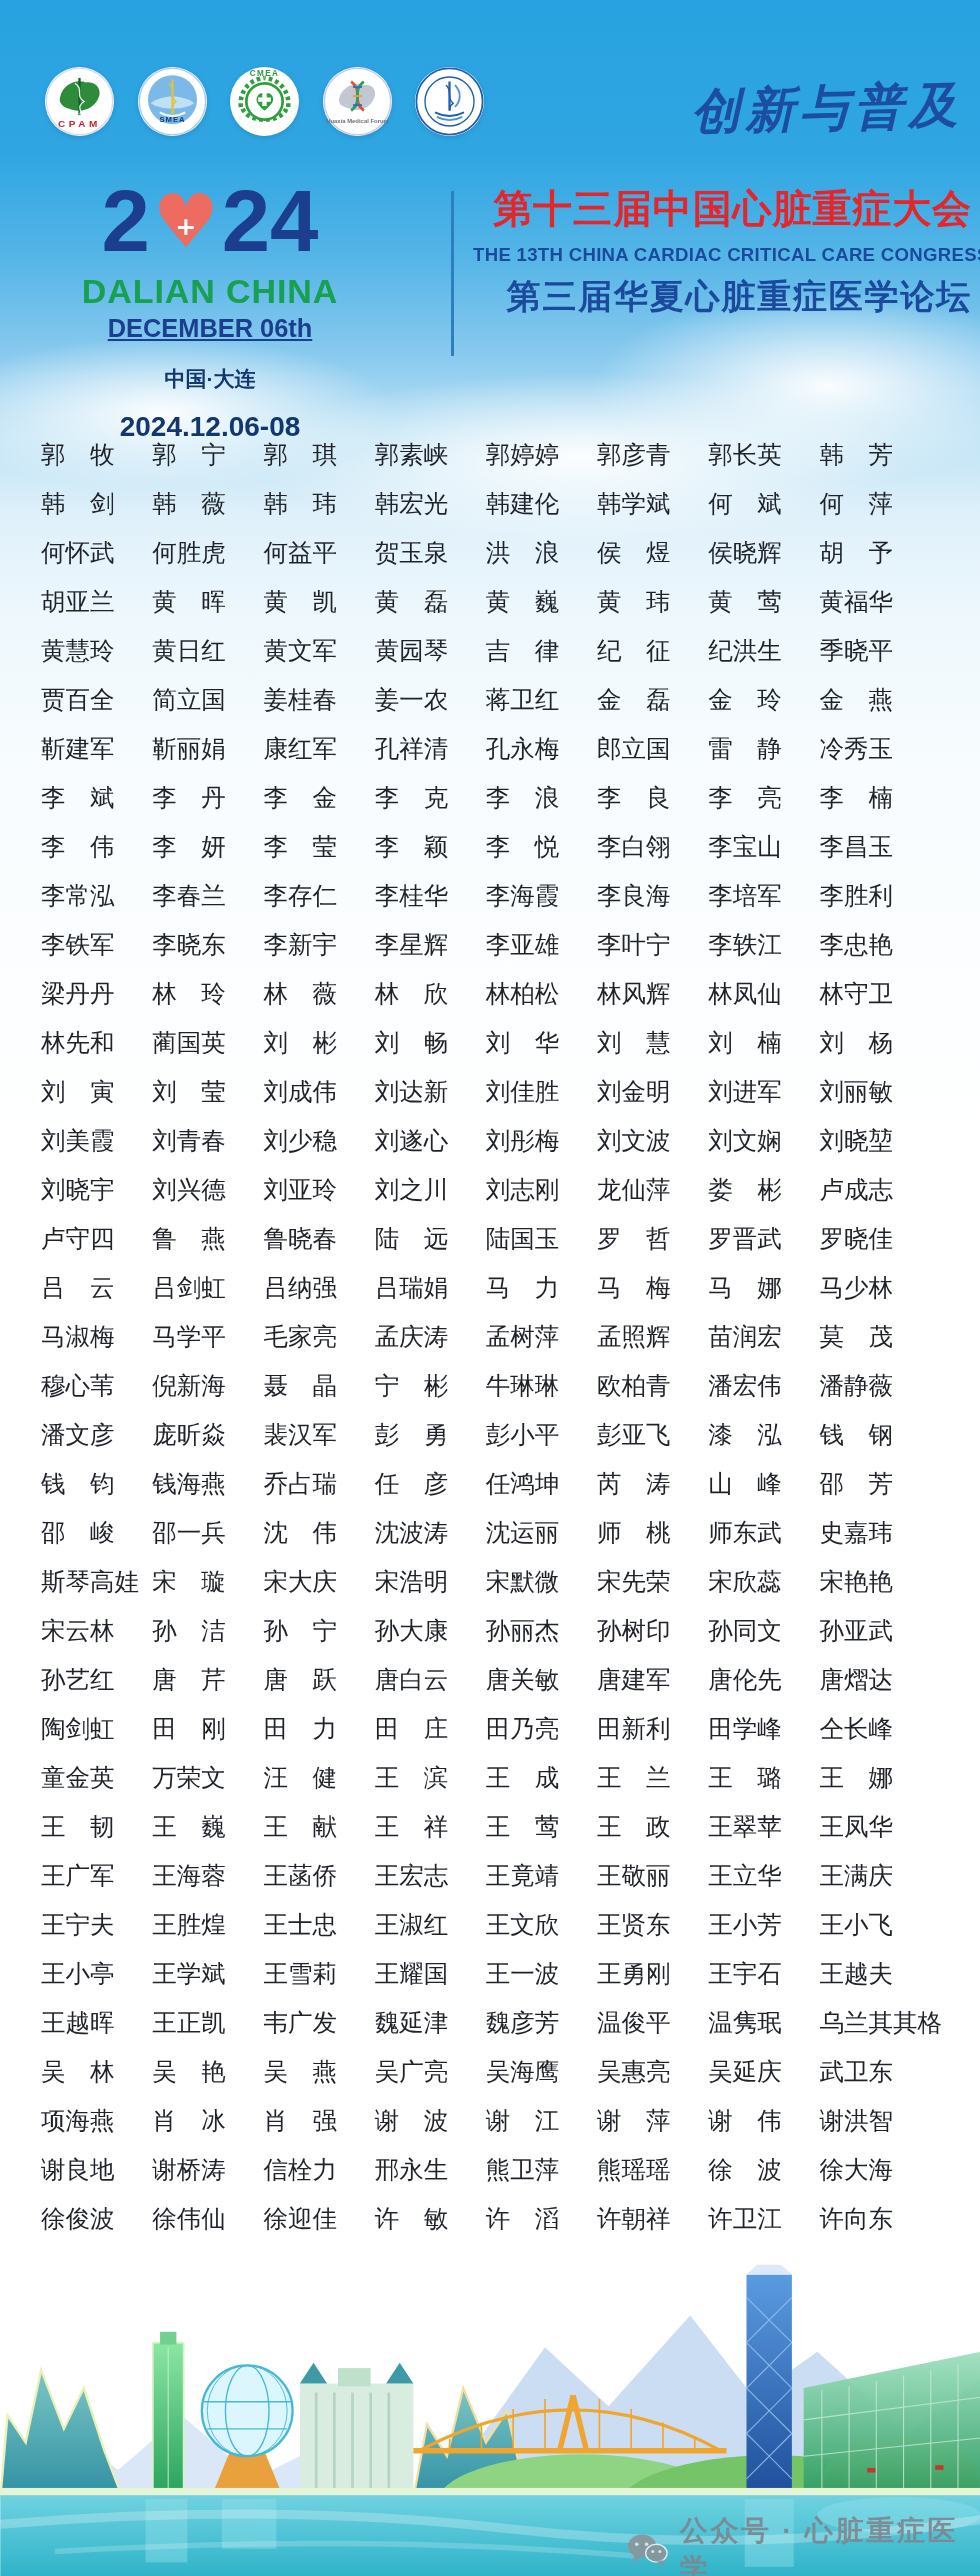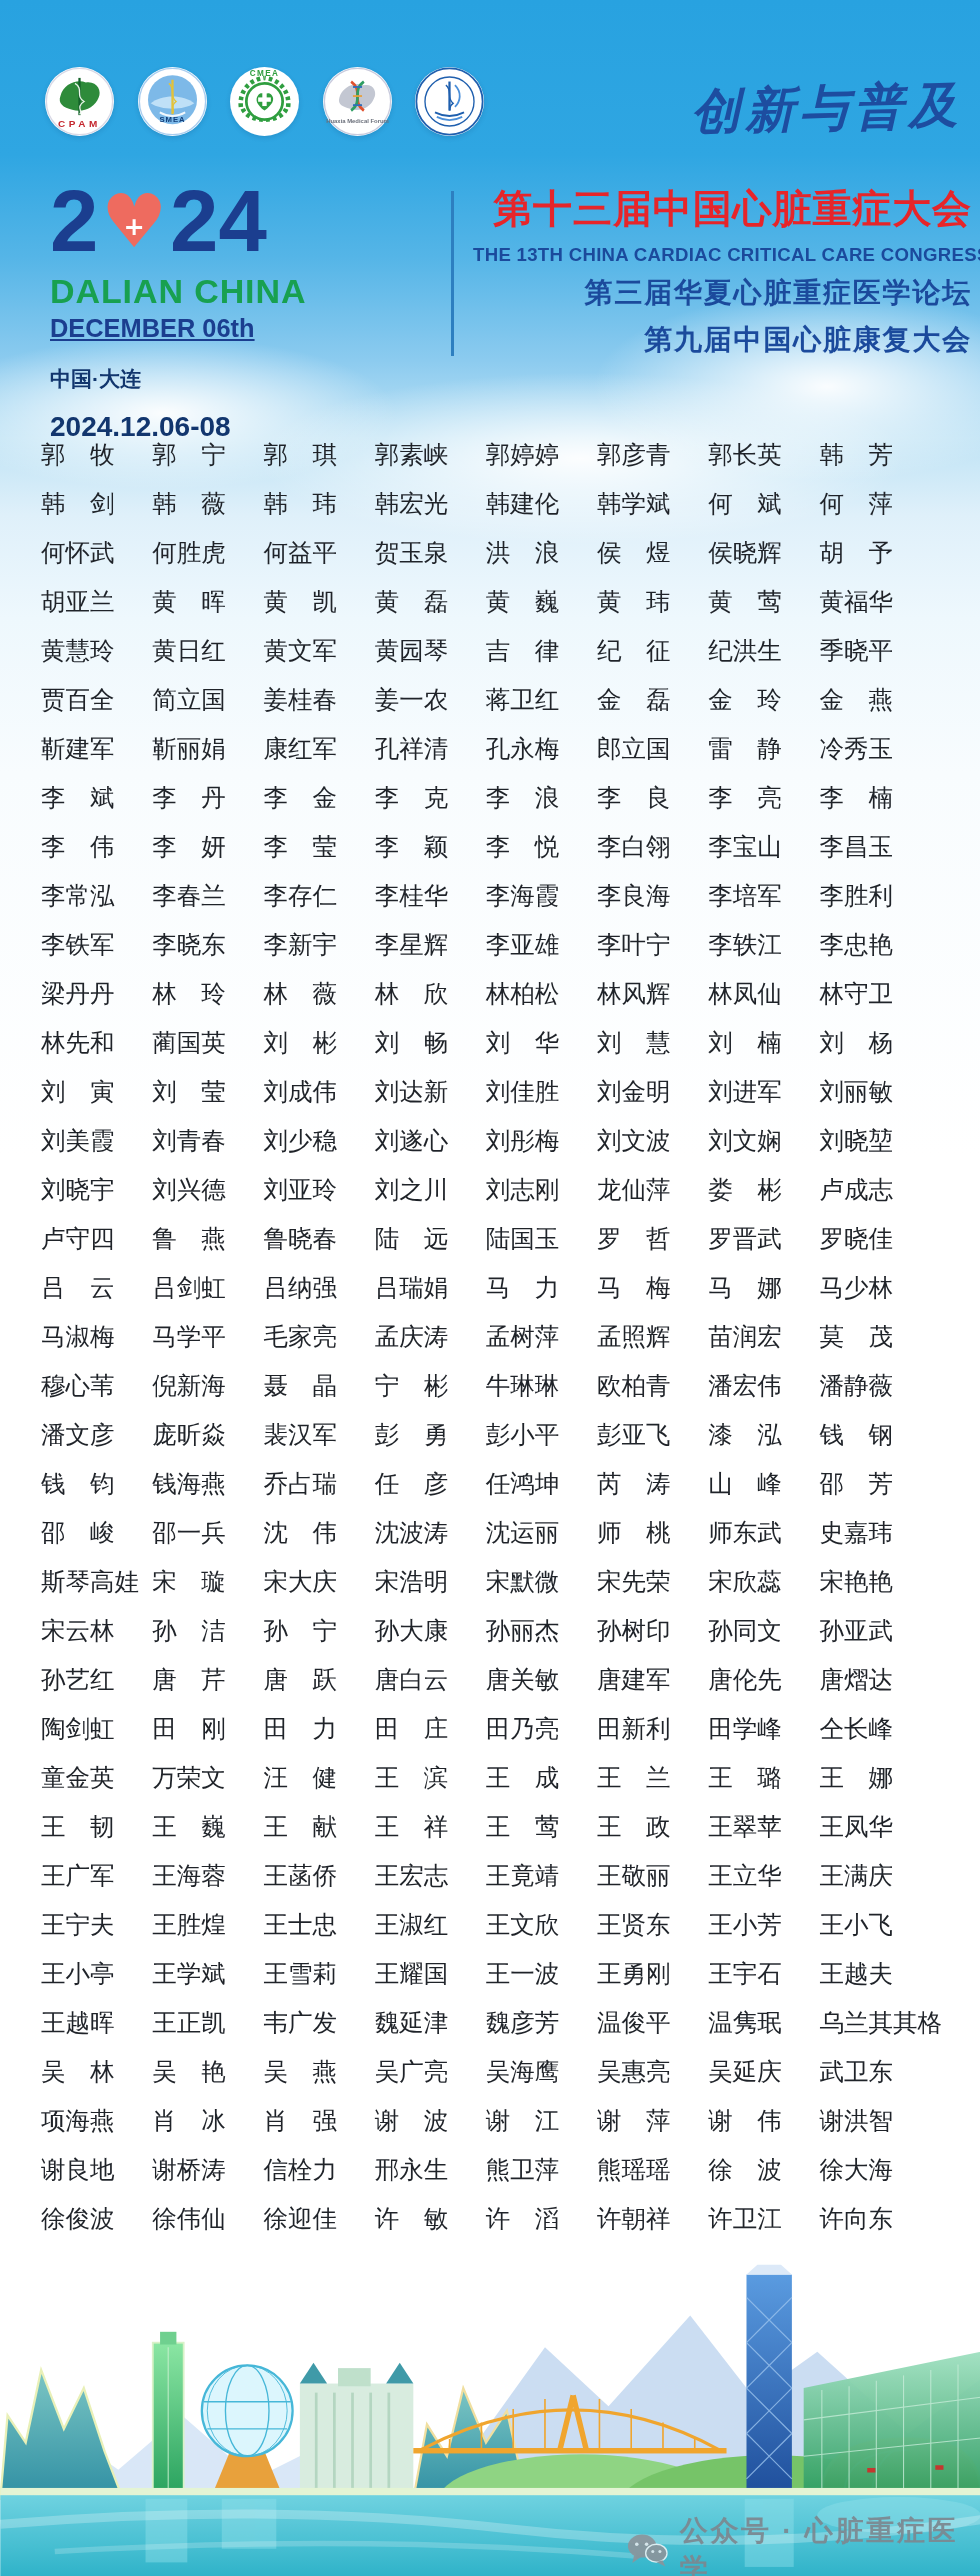--- a/index.html
+++ b/index.html
@@ -18,35 +18,35 @@
   .logos{position:absolute;top:67px;left:45px;display:flex;gap:23.6px;}
   .logo{width:69px;height:69px;border-radius:50%;background:#fff;box-shadow:0 1.8px 5.4px rgba(0,40,90,.15);}
   .logo svg{display:block;}
 
   
   .slogan{position:absolute;top:76px;left:688px;width:278px;text-align:center;
     font-family:"DejaVu Serif",serif;font-style:italic;font-weight:700;
     font-size:49px;color:#1d4da0;letter-spacing:5.4px;transform:rotate(-1.5deg);}
 
   
-  .title-left{position:absolute;top:180px;left:50px;width:320px;text-align:left;color:#12366e;}
+  .title-left{position:absolute;top:180px;left:50px;width:320px;text-align:center;color:#12366e;}
   .year{font-size:87px;font-weight:800;color:#1b3e8f;line-height:.95;white-space:nowrap;}
   .year .heart{display:inline-block;position:relative;color:#ee6b5f;font-size:74px;
     margin:0 2.7px;top:-3.6px;font-family:"DejaVu Sans",sans-serif;}
   .year .heart::after{content:"+";position:absolute;left:50%;top:56%;transform:translate(-50%,-50%);
     color:#fff;font-size:25.4px;font-weight:700;}
   .city-en{font-size:34px;font-weight:700;color:#18a050;margin-top:9px;letter-spacing:0.9px;}
   .date-en{font-size:25.4px;font-weight:700;color:#1b3e8f;margin-top:3.6px;text-decoration:underline;}
   .city-cn{font-size:21px;font-weight:700;margin-top:22px;}
   .date-range{font-size:28px;font-weight:700;margin-top:18px;}
   .vdivider{position:absolute;top:191px;left:451px;width:2.7px;height:165px;background:#2d7fc0;}
   .title-right{position:absolute;top:182px;left:473px;width:499px;color:#1b4a9c;text-align:right;}
   .t1{font-size:39px;font-weight:900;color:#e6252a;letter-spacing:0.9px;white-space:nowrap;}
   .t2{font-size:18.6px;font-weight:700;margin-top:8.2px;letter-spacing:0.3px;white-space:nowrap;}
-  .sub{font-size:28px;font-weight:800;margin-top:8.2px;letter-spacing:1.8px;white-space:nowrap;}
+  .sub{font-size:34px;font-weight:800;margin-top:8.2px;letter-spacing:1.8px;white-space:nowrap;}
 
   
   .names{position:absolute;top:430px;left:41px;width:901px;display:grid;
     grid-template-columns:repeat(8,1fr);grid-auto-rows:49px;}
   .cell{display:flex;align-items:center;justify-content:flex-start;white-space:nowrap;overflow:visible;}
   .nm{font-size:24.5px;font-weight:500;color:#1f2329;}
   .j{display:inline-block;width:3em;text-align:justify;text-align-last:justify;}
 
   
   .skyline{position:absolute;left:0;bottom:0;width:981px;height:315px;}
@@ -129,21 +129,20 @@
     <div class="city-en">DALIAN CHINA</div>
     <div class="date-en">DECEMBER 06th</div>
     <div class="city-cn">中国·大连</div>
     <div class="date-range">2024.12.06-08</div>
   </div>
   <div class="vdivider"></div>
   <div class="title-right">
     <div class="t1">第十三届中国心脏重症大会</div>
     <div class="t2">THE 13TH CHINA CARDIAC CRITICAL CARE CONGRESS</div>
     <div class="sub">第三届华夏心脏重症医学论坛</div>
-    <div class="sub">第九届中国心脏康复大会</div>
   </div>
 
   <div class="names">
       <div class="cell">
         <span class="nm j">郭牧</span>
       </div>
       <div class="cell">
         <span class="nm j">郭宁</span>
       </div>
       <div class="cell">

